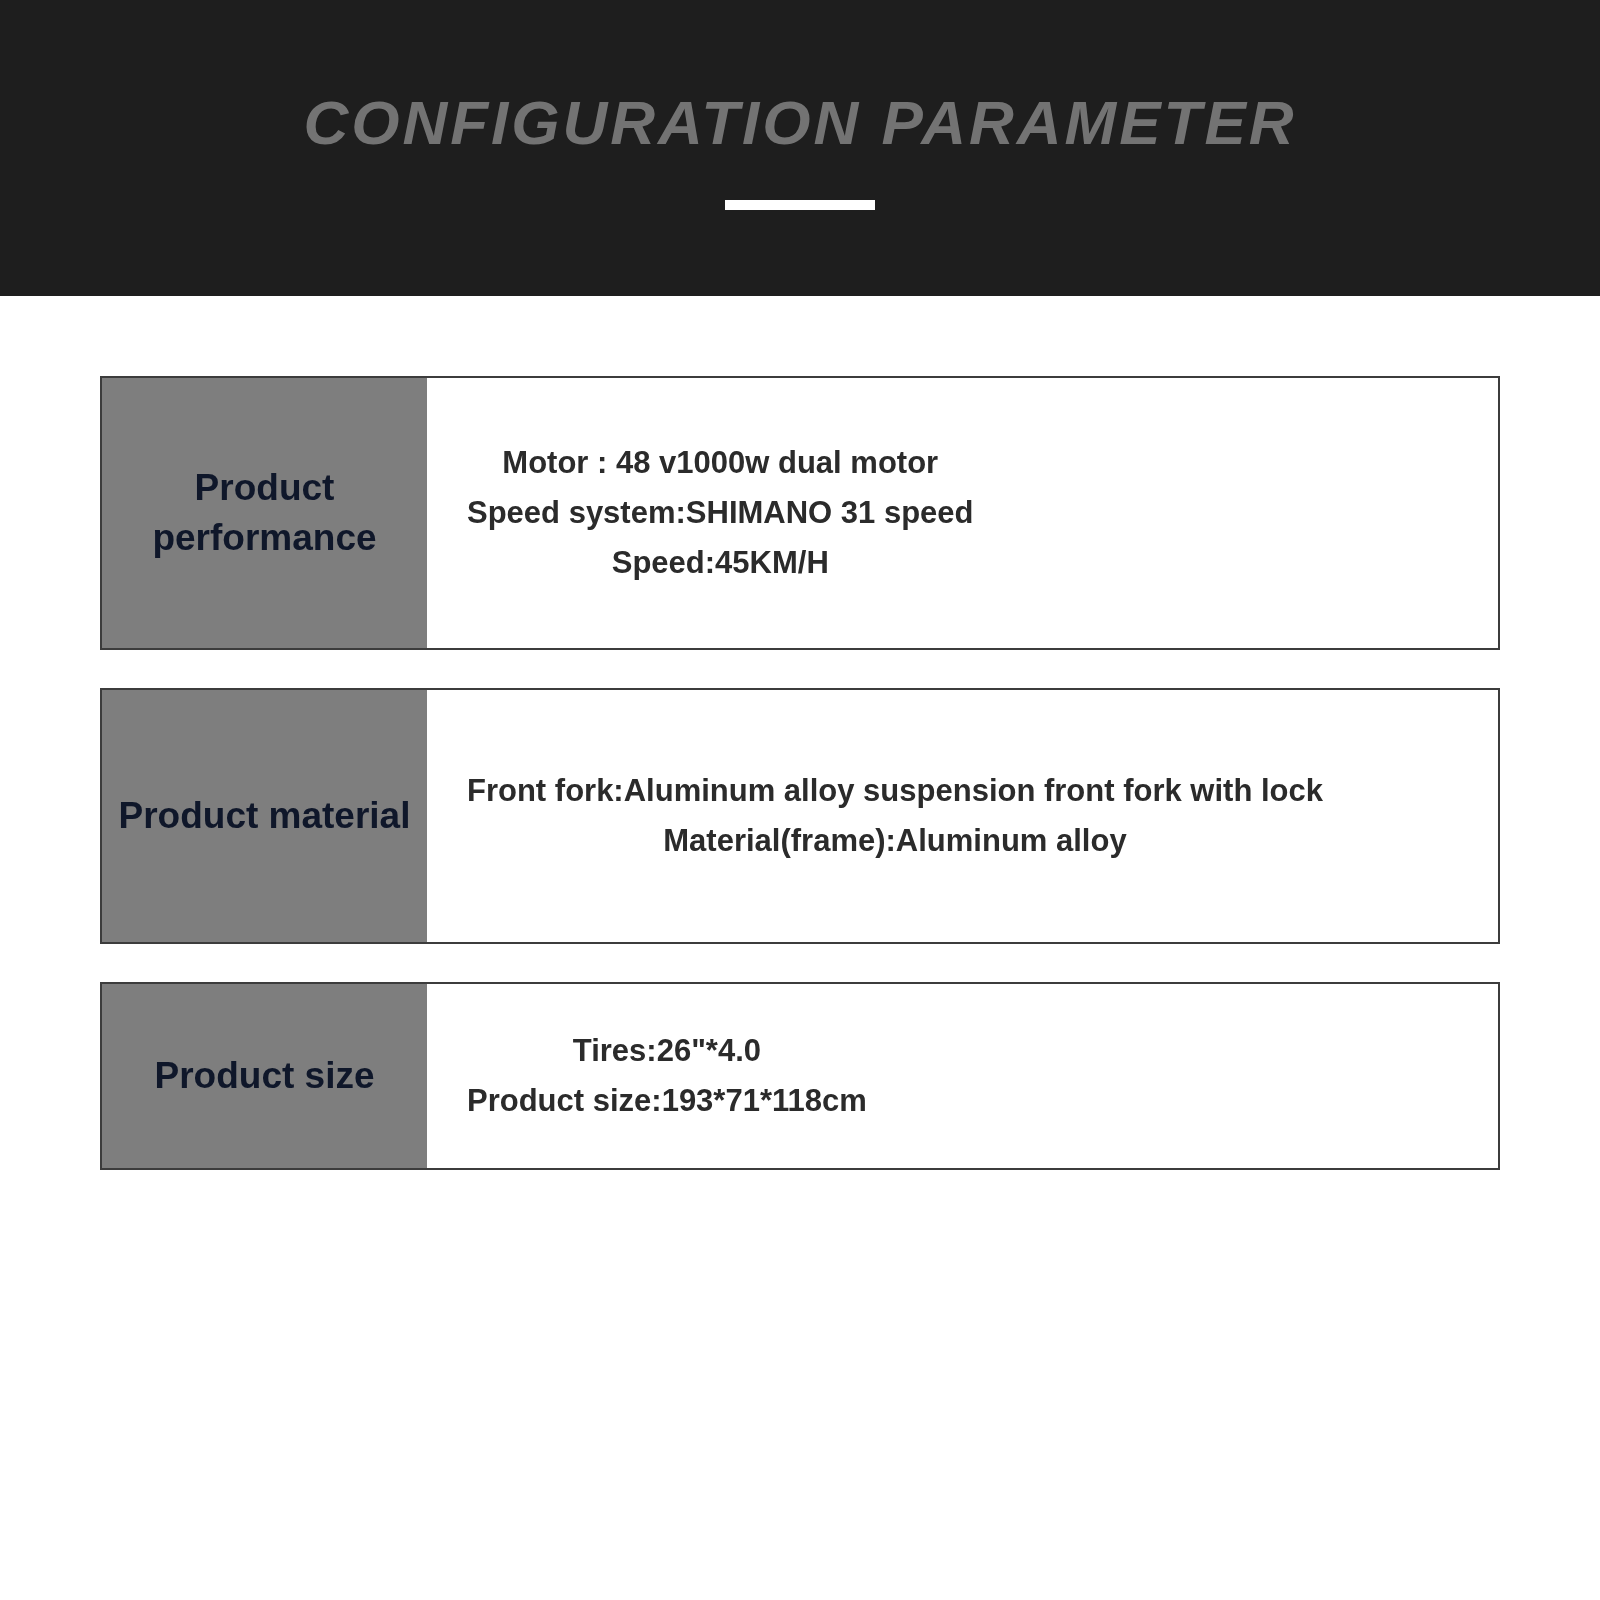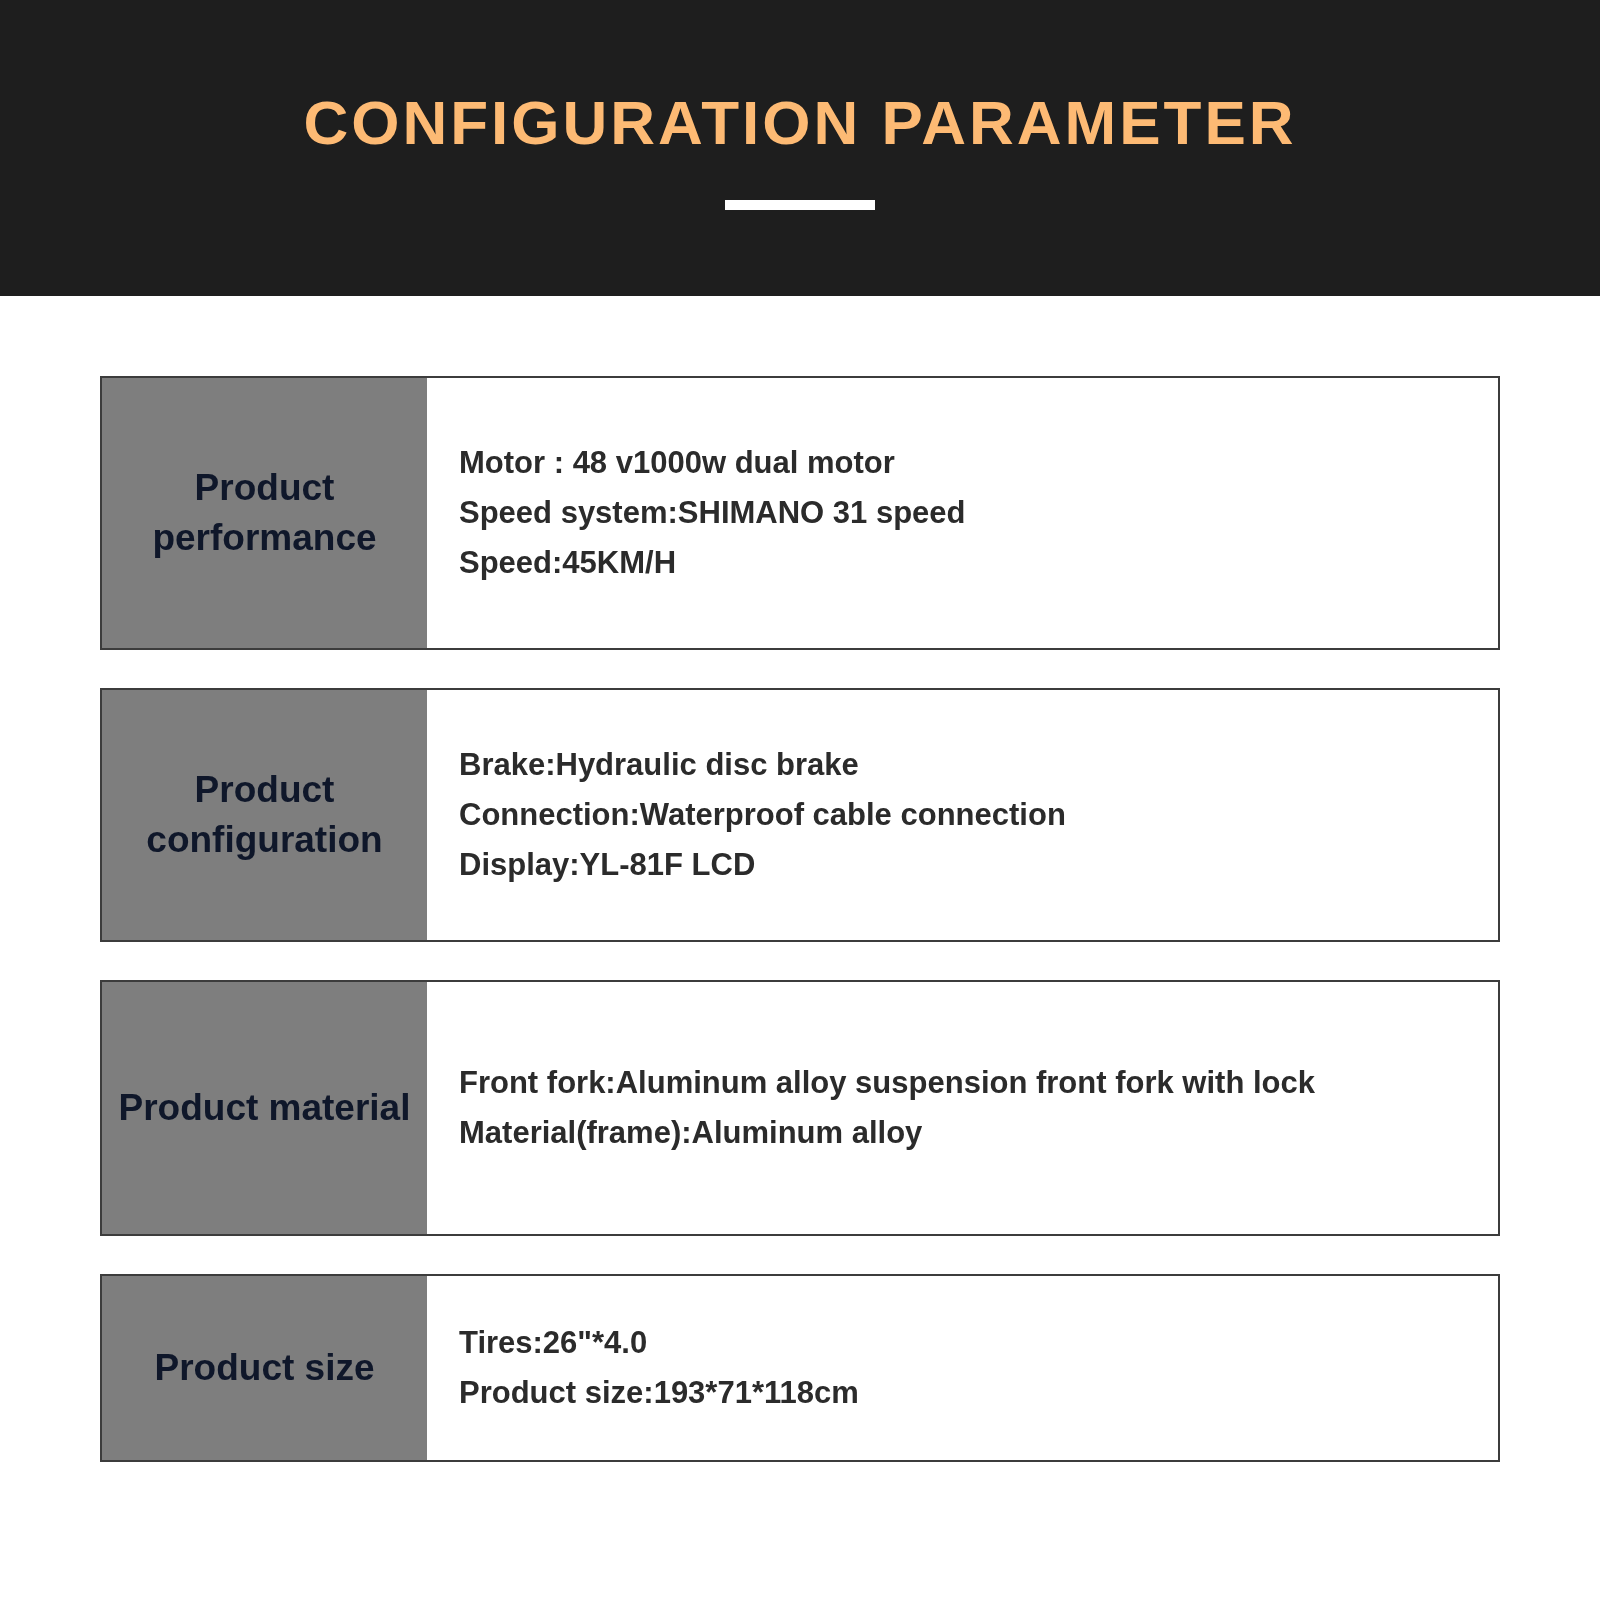--- a/index.html
+++ b/index.html
@@ -14,25 +14,26 @@
   .hero {
     width: 100%;
     height: 296px;
     background: #1e1e1e;
     display: flex;
     flex-direction: column;
     align-items: center;
     justify-content: center;
   }
   .hero-title {
-    color: #fdba74;
+    color: #737373;
     font-size: 62px;
     font-weight: bold;
     letter-spacing: 3px;
     text-align: right;
+    font-style: italic;
   }
   .hero-divider {
     width: 150px;
     height: 10px;
     background: #ffffff;
     margin-top: 42px;
   }
   .rows {
     padding: 80px 100px 0 100px;
   }
@@ -53,21 +54,22 @@
     text-align: center;
     font-size: 37px;
     font-weight: bold;
     line-height: 1.35;
     padding: 10px 14px;
   }
   .spec-content {
     flex: 1;
     display: flex;
     align-items: center;
-    padding: 30px 46px 30px 32px;
+    padding: 30px 46px 30px 40px;
+    text-align: center;
   }
   .two-col { gap: 34px; }
   .spec-lines {
     font-size: 31px;
     font-weight: bold;
     color: #2b2b2b;
     line-height: 1.62;
   }
   .row-performance { min-height: 274px; }
   .row-configuration { min-height: 254px; }
@@ -90,30 +92,20 @@
       <div class="spec-label">Product performance</div>
       <div class="spec-content two-col">
         <div class="spec-lines">
           <div class="spec-line">Motor : 48 v1000w dual motor</div>
           <div class="spec-line">Speed system:SHIMANO 31 speed</div>
           <div class="spec-line">Speed:45KM/H</div>
         </div>
       </div>
     </section>
 
-    <section class="spec-row row-configuration">
-      <div class="spec-label">Product configuration</div>
-      <div class="spec-content">
-        <div class="spec-lines">
-          <div class="spec-line">Brake:Hydraulic disc brake</div>
-          <div class="spec-line">Connection:Waterproof cable connection</div>
-          <div class="spec-line">Display:YL-81F LCD</div>
-        </div>
-      </div>
-    </section>
 
     <section class="spec-row row-material">
       <div class="spec-label">Product material</div>
       <div class="spec-content">
         <div class="spec-lines">
           <div class="spec-line">Front fork:Aluminum alloy suspension front fork with lock</div>
           <div class="spec-line">Material(frame):Aluminum alloy</div>
         </div>
       </div>
     </section>

